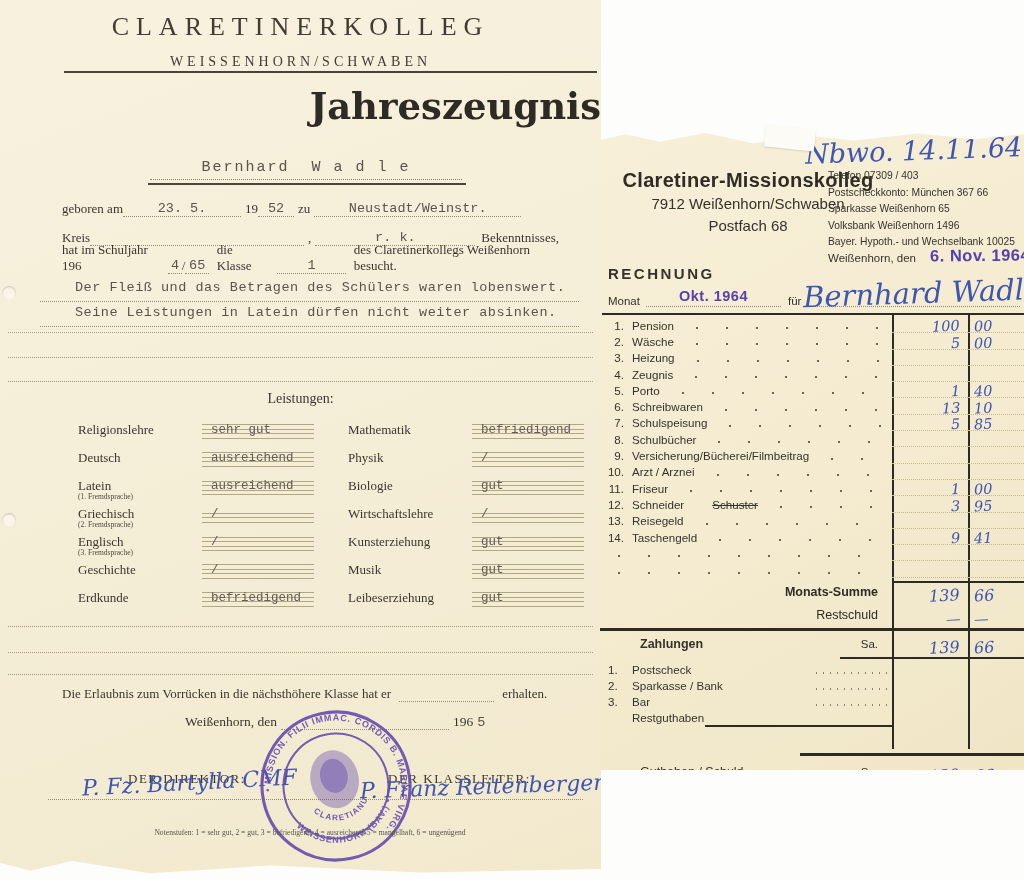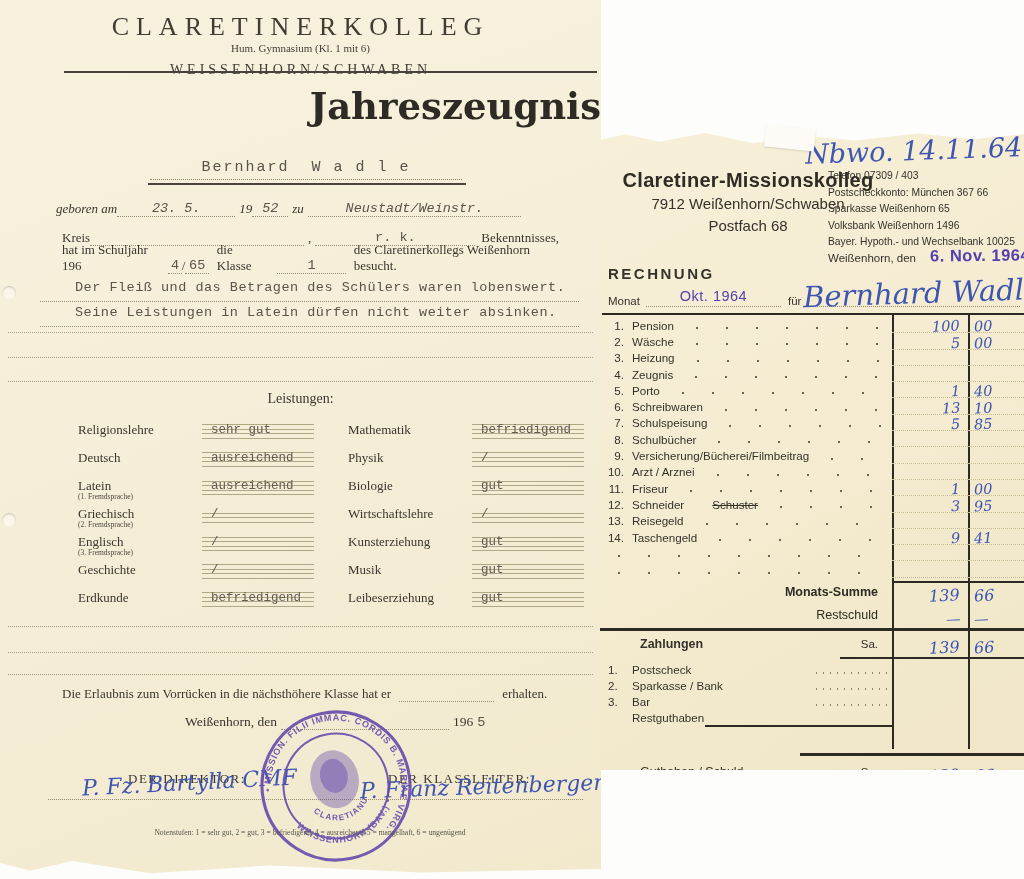--- a/index.html
+++ b/index.html
@@ -14,21 +14,21 @@
     background:linear-gradient(160deg,#f8f1de 0%, #f5eed8 45%, #f2e9cd 100%);
     clip-path:polygon(0 0,100% 0,100% 99.2%,70% 99.6%,45% 98.8%,25% 99.7%,12% 98.3%,5% 99.4%,0 98.5%);
     box-shadow:1px 0 3px rgba(90,75,40,.25);
   }
   .hole { position:absolute; width:14px; height:14px; border-radius:50%;
     background:#fbf6e8; box-shadow:inset 0 1px 2px rgba(0,0,0,.22); }
   .school-name { position:absolute; top:12px; left:0; width:100%; text-align:center;
     font-size:26px; letter-spacing:7px; color:#403c34; }
   .school-sub { position:absolute; top:42px; left:0; width:100%; text-align:center;
     font-size:11px; color:#45413a; }
-  .school-city { position:absolute; top:62px; left:0; width:100%; text-align:center;
+  .school-city { position:absolute; top:54px; left:0; width:100%; text-align:center;
     font-size:14px; letter-spacing:4px; color:#403c34; }
   .head-rule { position:absolute; top:71px; left:64px; right:4px; height:2px; background:#47423a; }
   .doc-title { position:absolute; top:84px; left:0; width:100%; text-align:right;
     font-family:"DejaVu Serif", serif; font-weight:bold; font-size:37px; color:#2e2b25; }
 
   .typed { font-family:"Liberation Mono","DejaVu Sans Mono",monospace; color:#5a544b; }
   .lbl { font-size:13px; color:#3a362f; }
 
   .name-box { position:absolute; top:157px; left:150px; width:312px; height:23px;
     border-bottom:1px dotted #8a8063; text-align:center; }
@@ -94,21 +94,21 @@
   .org-addr2 { position:absolute; left:8px; top:86px; width:280px; text-align:center; font-size:15px; }
   .contact { position:absolute; left:228px; top:37px; font-size:10.3px; line-height:16.5px; white-space:nowrap; }
   .pd-label { position:absolute; left:228px; top:121px; font-size:11.5px; }
   .date-stamp { position:absolute; left:330px; top:115px; font-size:16.5px; font-weight:bold;
     letter-spacing:.5px; color:#5640ae; transform:rotate(-.6deg); white-space:nowrap; }
   .rech-title { position:absolute; left:8px; top:134px; font-size:15px; font-weight:bold; letter-spacing:2.5px; }
   .monat-row { position:absolute; left:8px; top:152px; right:0; height:28px; }
   .monat-lbl { position:absolute; left:0; bottom:4px; font-size:11.5px; }
   .monat-field { position:absolute; left:38px; bottom:4px; width:135px; height:20px;
     border-bottom:1px dotted #948a6c; text-align:center; }
-  .month-stamp { font-size:14.5px; font-weight:normal; color:#5640ae; letter-spacing:.5px;text-align:center; }
+  .month-stamp { font-size:14.5px; font-weight:bold; color:#5640ae; letter-spacing:.5px;text-align:center; }
   .fuer-lbl { position:absolute; left:180px; bottom:4px; font-size:11.5px; }
   .recip-field { position:absolute; left:195px; right:4px; bottom:4px; height:34px;
     border-bottom:1px dotted #948a6c; }
   .recip-name { position:absolute; left:0; bottom:-4px; font-size:29px; white-space:nowrap;
     transform:rotate(-2deg); }
 
   .tbl-toprule { position:absolute; left:2px; top:182px; right:0; height:2px; background:#2d2a24; }
   .vrule1 { position:absolute; left:292px; top:182px; width:1.5px; height:436px; background:#2d2a24; }
   .vrule2 { position:absolute; left:368px; top:182px; width:1.5px; height:436px; background:#2d2a24; }
 
@@ -145,31 +145,30 @@
 </head>
 <body>
 
 <div id="canvas">
 
   <div class="paper-left">
     <div class="hole" style="left:2px; top:286px;"></div>
     <div class="hole" style="left:2px; top:513px;"></div>
 
     <div class="school-name">CLARETINERKOLLEG</div>
-    <div class="school-sub">Hum. Gymnasium (Kl. 1 mit 6)</div>
     <div class="school-city">WEISSENHORN/SCHWABEN</div>
     <div class="head-rule"></div>
     <div class="doc-title">Jahreszeugnis</div>
 
     <div class="name-box">
       <span class="typed name-text">Bernhard  W a d l e</span>
     </div>
     <div class="name-underline2"></div>
 
-    <div class="formrow" style="top:196px; left:56px; right:80px; height:21px;font-style:italic;">
+    <div class="formrow" style="top:196px; left:62px; right:80px; height:21px;">
       <span class="lbl">geboren am</span>
       <span class="f typed" style="width:118px;">23. 5.</span>
       <span class="lbl" style="margin-left:4px;">19</span>
       <span class="f typed" style="width:36px;">52</span>
       <span class="lbl" style="margin:0 4px;">zu</span>
       <span class="f typed" style="flex:1;">Neustadt/Weinstr.</span>
     </div>
 
     <div class="formrow" style="top:225px; left:62px; right:42px; height:21px;">
       <span class="lbl">Kreis</span>

